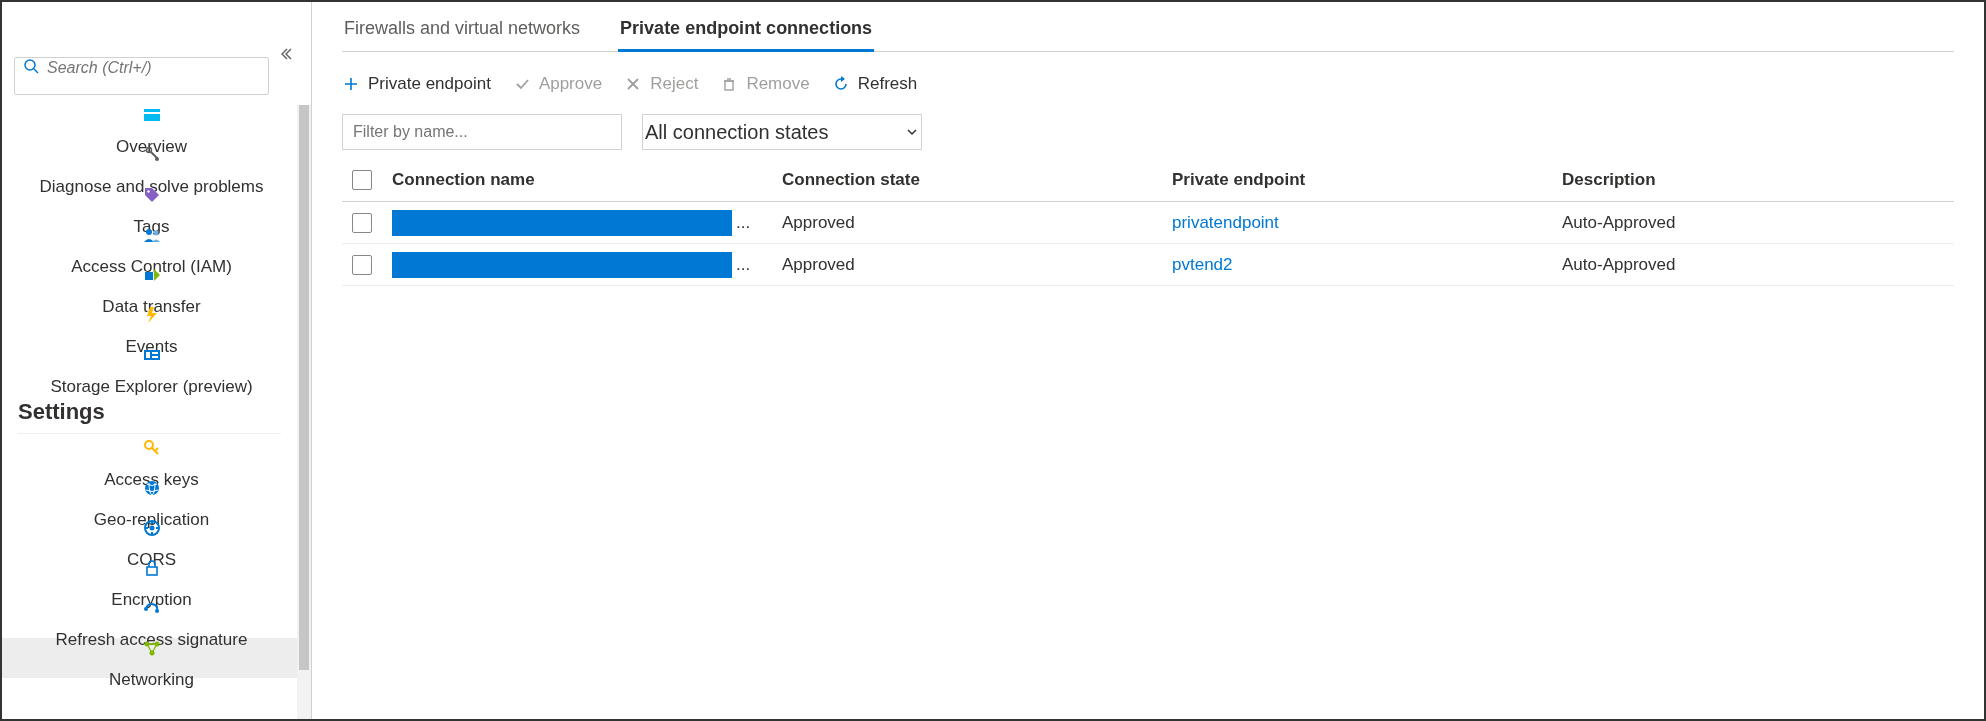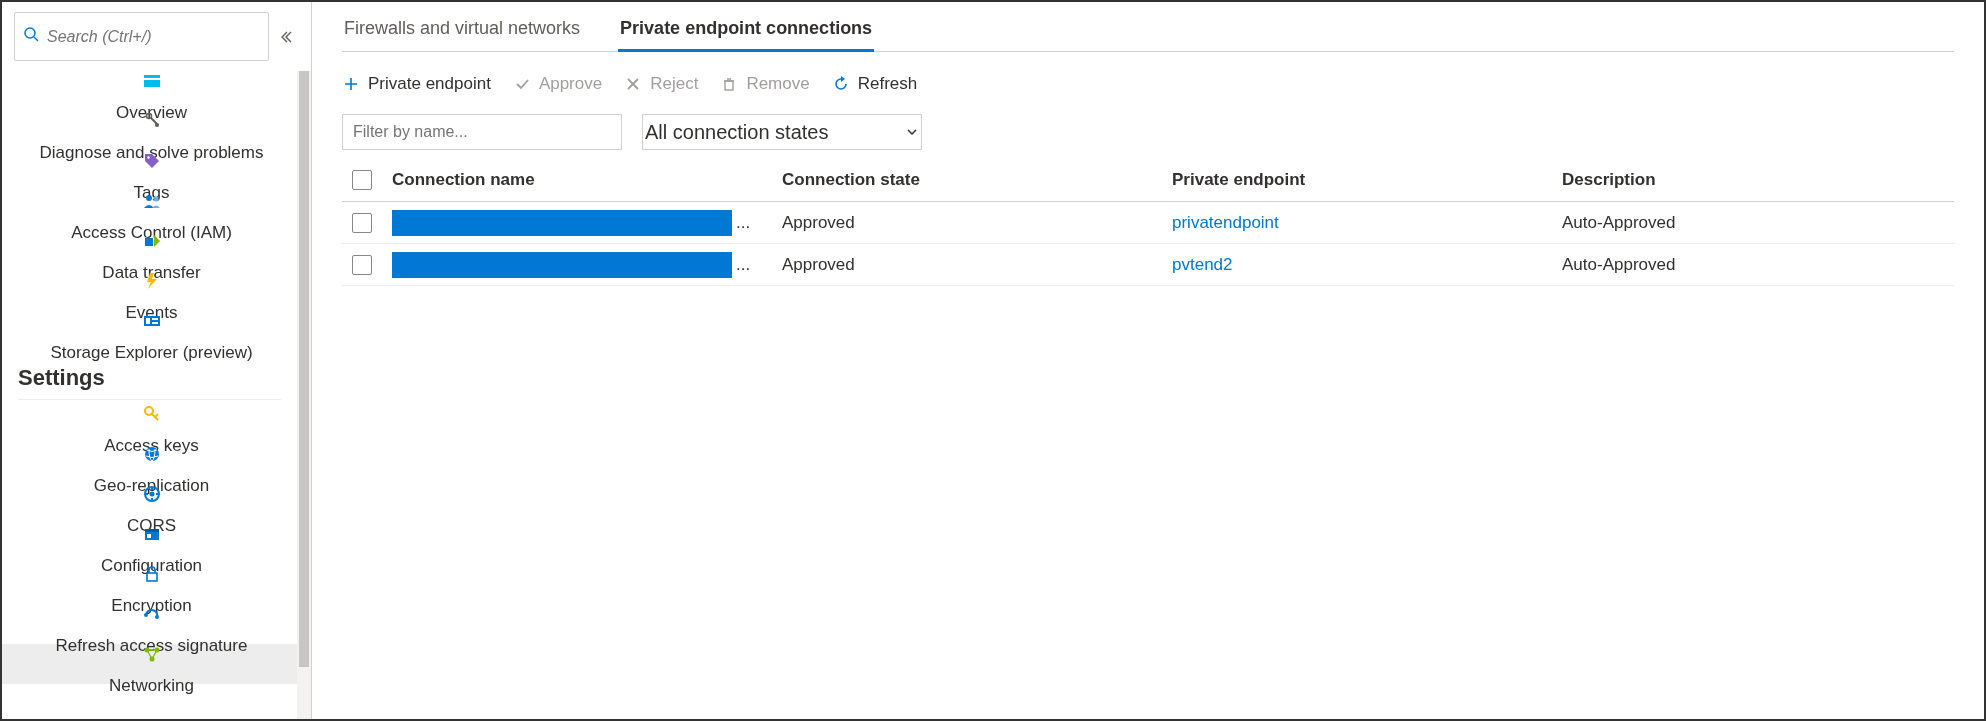--- a/index.html
+++ b/index.html
@@ -35,26 +35,27 @@
   }
   .search-row {
     display:flex;
     align-items:center;
     padding: 0 8px 10px 12px;
     gap:6px;
   }
   .search-box {
     flex:1;
     display:flex;
-    align-items:center;
+    align-items:flex-start;
     border:1px solid var(--border-grey);
     border-radius:2px;
-    height:49px;
+    height:38px;
     padding:0 8px;
     gap:6px;
+    margin-top:45px;
   }
   .search-box input {
     border:none;
     outline:none;
     font-size:16px;
     flex:1;
     font-style: italic;
     color:#777;
     font-family: inherit;
   }
@@ -312,30 +313,20 @@
       </div>
       <div class="nav-item">
         <span class="icon">
             <svg width="18" height="18">
               <circle cx="9" cy="9" r="7" fill="none" stroke="#0078d4" stroke-width="2"></circle>
               <circle cx="9" cy="9" r="2.5" fill="#0078d4"></circle>
               <path d="M9 2 L9 5 M9 13 L9 16 M2 9 L5 9 M13 9 L16 9" stroke="#0078d4" stroke-width="2"></path>
             </svg>
           </span>
         <span>CORS</span>
-      </div>
-      <div class="nav-item">
-        <span class="icon">
-            <svg width="18" height="18">
-              <rect x="2" y="4" width="14" height="11" fill="#0078d4"></rect>
-              <rect x="2" y="4" width="14" height="3" fill="#005a9e"></rect>
-              <rect x="4" y="9" width="4" height="4" fill="#fff"></rect>
-            </svg>
-          </span>
-        <span>Configuration</span>
       </div>
       <div class="nav-item">
         <span class="icon">
             <svg width="18" height="18">
               <rect x="4" y="8" width="10" height="8" fill="none" stroke="#0078d4" stroke-width="1.6"></rect>
               <path d="M6 8 L6 5 Q6 2 9 2 Q12 2 12 5 L12 8" fill="none" stroke="#0078d4" stroke-width="1.6"></path>
             </svg>
           </span>
         <span>Encryption</span>
       </div>

